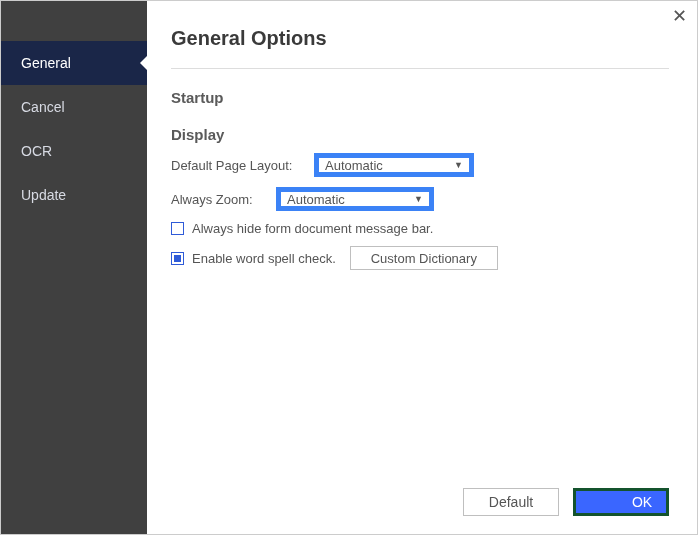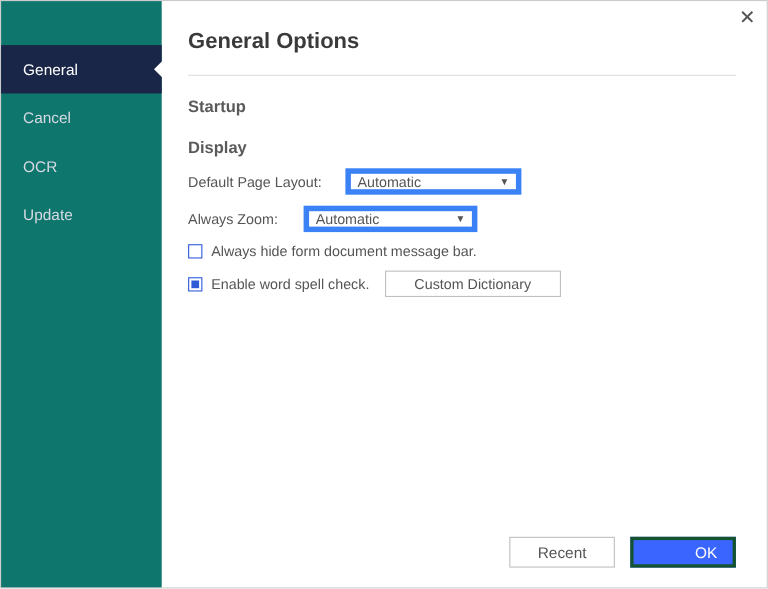--- a/index.html
+++ b/index.html
@@ -22,21 +22,21 @@
     position: absolute;
     top: 6px;
     right: 10px;
     font-size: 18px;
     color: #555;
     cursor: pointer;
     line-height: 1;
   }
   .sidebar {
     width: 146px;
-    background: #0f766e;
+    background: #404040;
     padding-top: 40px;
     flex-shrink: 0;
   }
   .sidebar-item {
     color: #d7dae3;
     padding: 14px 20px;
     font-size: 14px;
     cursor: pointer;
     position: relative;
   }
@@ -235,28 +235,28 @@
     </div>
 
     <div class="row">
       <span class="checkbox"></span>
       <span>Always hide form document message bar.</span>
     </div>
 
     <div class="row">
       <span class="checkbox checked"></span>
       <span>Enable word spell check.</span>
-      <button class="btn" style="margin-left:6px;width:160px">
+      <button class="btn" style="margin-left:6px;width:148px">
         <span>Custom Dictionary</span>
       </button>
     </div>
 
     <div class="footer">
       <button class="btn">
-        <span>Recent</span>
+        <span>Default</span>
       </button>
       <button class="btn-primary">
         <span>OK</span>
       </button>
     </div>
   </div>
 
 </div>
 
 </body></html>

